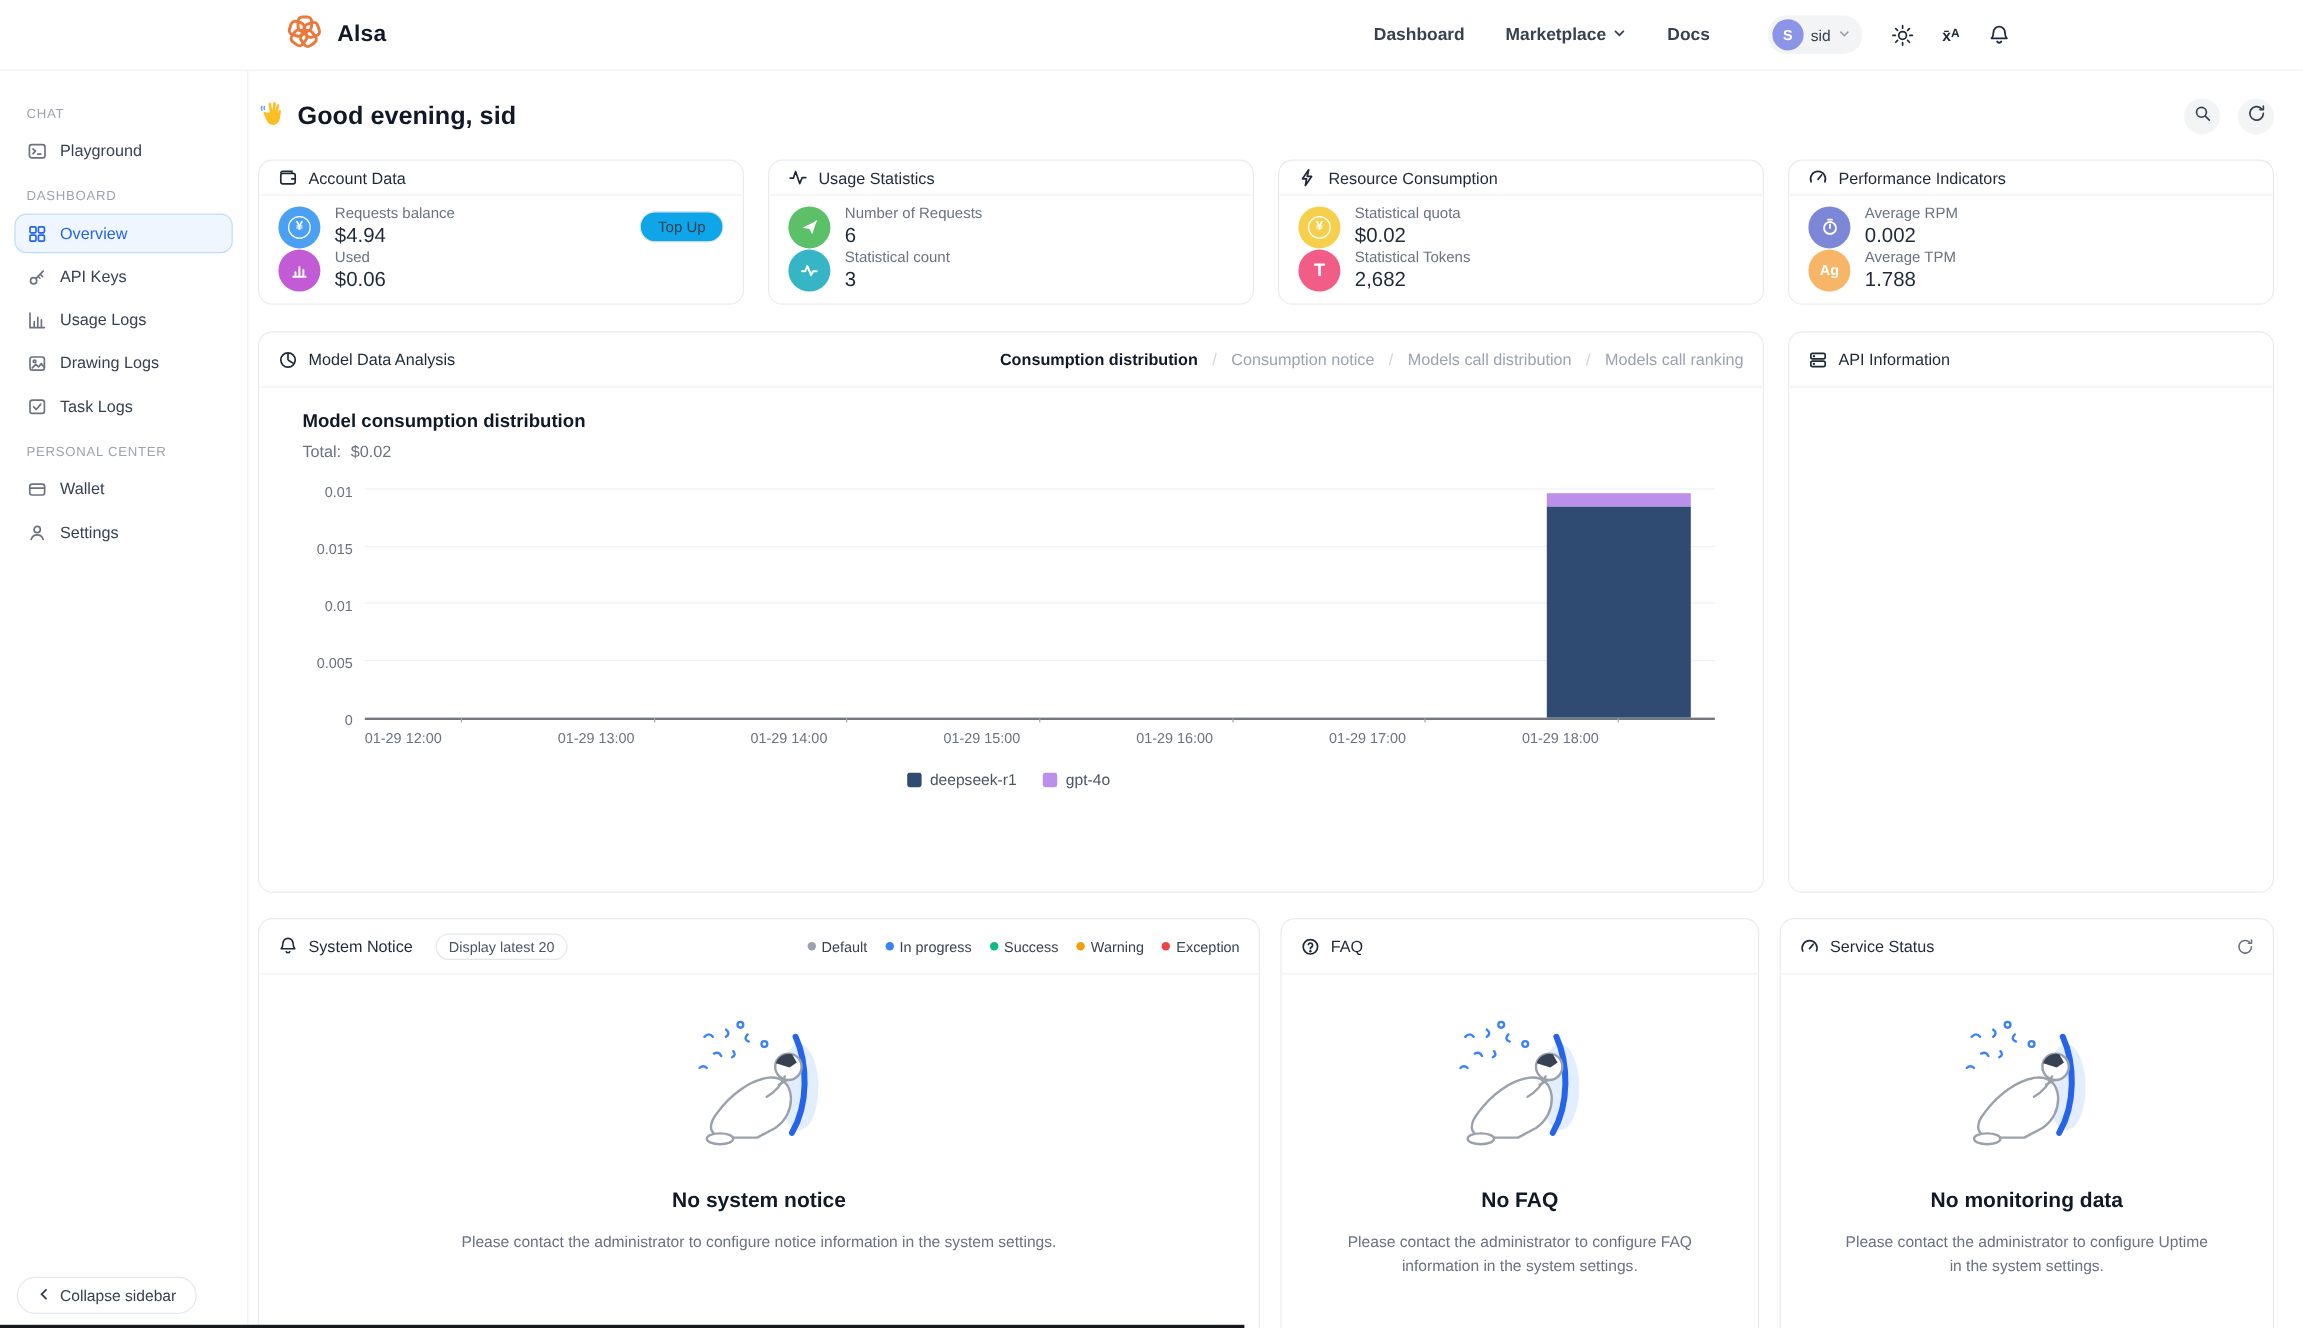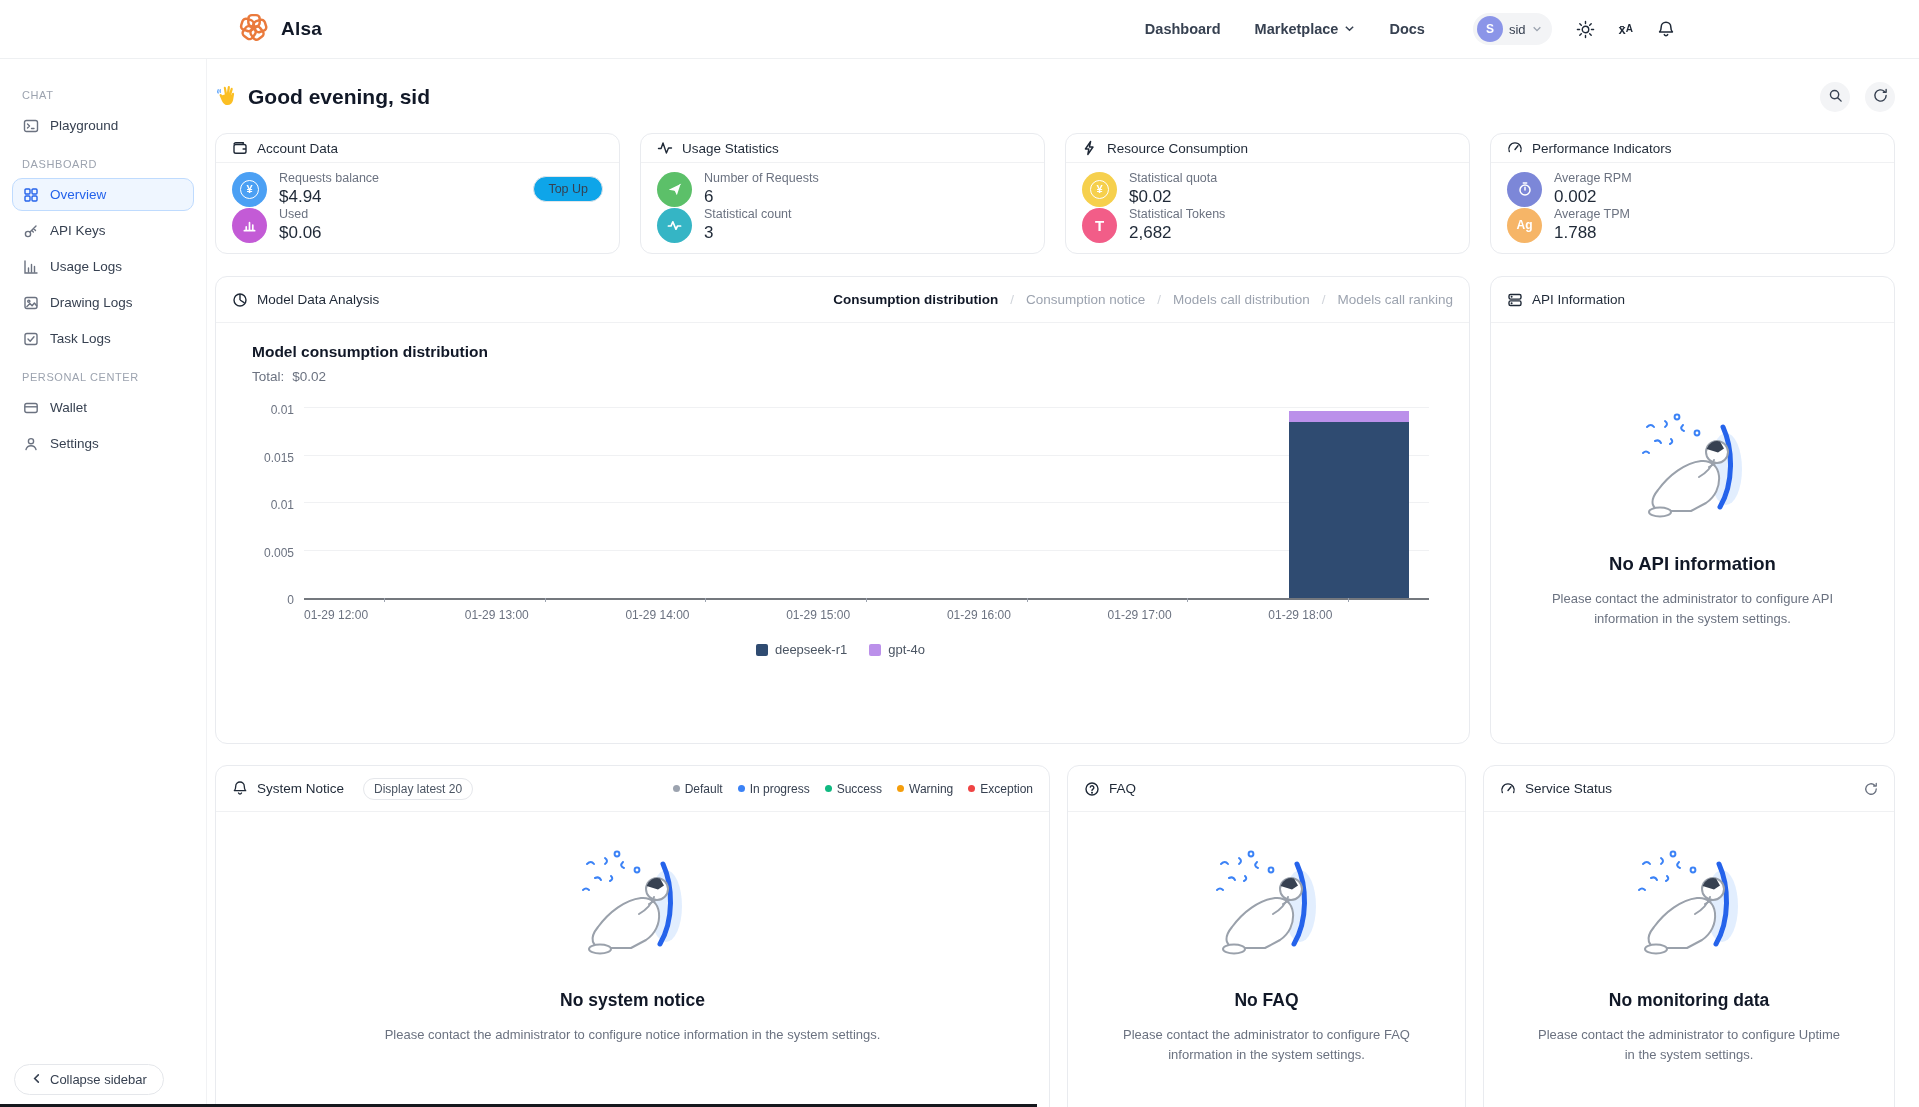--- a/index.html
+++ b/index.html
@@ -533,27 +533,20 @@
         <div class="card-head">
           <span class="c-ic">
             <svg width="16" height="16" viewBox="0 0 16 16" fill="none" stroke="currentColor" stroke-width="1.4">
               <rect x="2" y="2.5" width="12" height="4.6" rx="1.5"></rect>
                 <rect x="2" y="8.9" width="12" height="4.6" rx="1.5"></rect>
               <path d="M4.6 4.8h.01M4.6 11.2h.01" stroke-width="2" stroke-linecap="round"></path>
             </svg>
           </span>
           <span>API Information</span>
         </div>
-        <div class="empty tall">
-          <svg class="illu">
-              <use href="#kneel"></use>
-            </svg>
-          <div class="empty-title" style="font-size:18.5px">No API information</div>
-          <div class="empty-text" style="max-width:330px">Please contact the administrator to configure API information in the system settings.</div>
-        </div>
       </section>
     </div>
 
     <div class="bottom-row">
       <section class="card">
         <div class="card-head">
           <span class="c-ic">
             <svg width="16" height="17" viewBox="0 0 18 19" fill="none" stroke="currentColor" stroke-width="1.5" stroke-linecap="round" stroke-linejoin="round">
               <path d="M9 2.2a4.8 4.8 0 0 0-4.8 4.8c0 3.2-1 4.3-1.6 4.9h12.8c-.6-.6-1.6-1.7-1.6-4.9A4.8 4.8 0 0 0 9 2.2z"></path>
               <path d="M7.3 14.6a1.9 1.9 0 0 0 3.4 0"></path>

